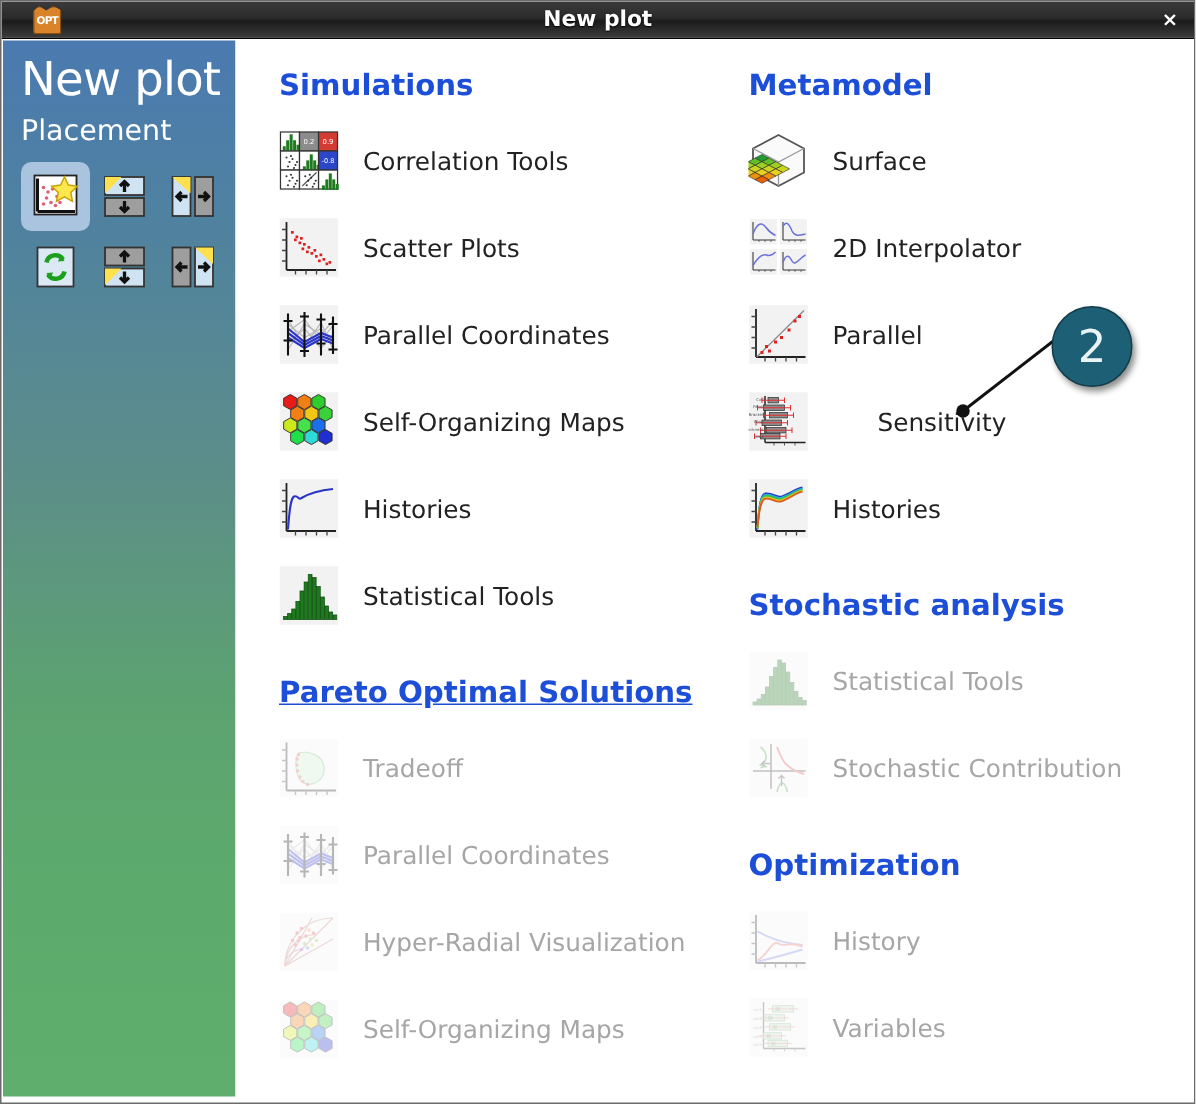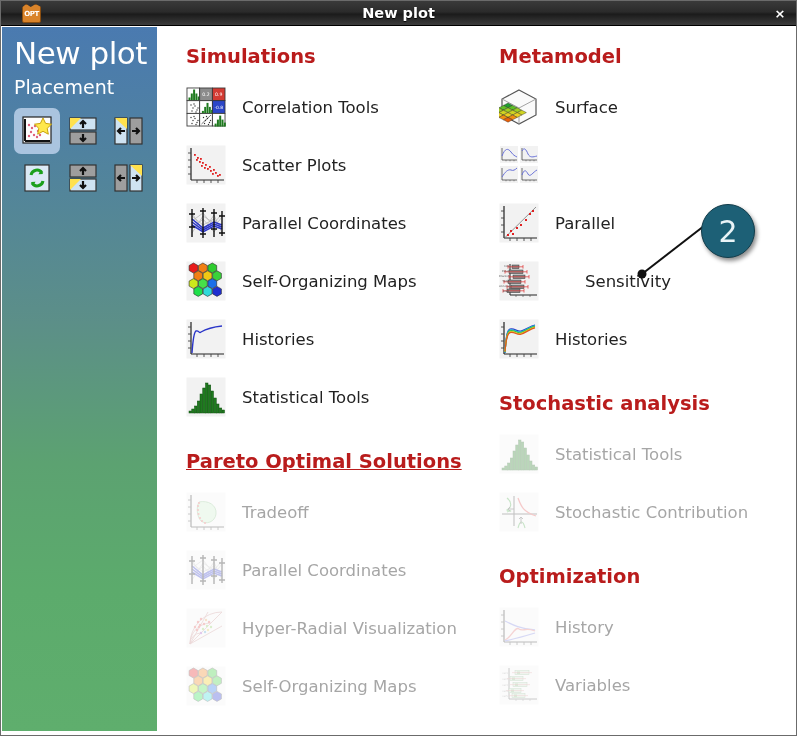--- a/index.html
+++ b/index.html
@@ -78,21 +78,21 @@
   #content {
     position: absolute; left: 156px; top: 26px;
     width: 639px; height: 704px;
     background: #ffffff;
   }
   .column { position: absolute; top: 0; }
   #col-left  { left: 29px;  width: 310px; }
   #col-right { left: 342px; width: 295px; }
 
   .section-header {
-    color: #b91c1c; font-size: 19.5px; font-weight: bold;
+    color: #1d4ed8; font-size: 19.5px; font-weight: bold;
     font-family: "DejaVu Sans", sans-serif;
     white-space: nowrap;
   }
   .plot-item {
     display: flex; align-items: center;
     height: 44px; cursor: pointer;
     white-space: nowrap;
   }
   .plot-item.disabled { cursor: default; }
   .plot-label {
@@ -539,20 +539,21 @@
        <path d="M7 35v1.3 M11 35v1.3 M15 35v1.3" stroke="#444" stroke-width="0.5"></path>
               </g>
       <g>
                 <rect x="21" y="21" width="18" height="17" fill="#f2f2f2" stroke="none"></rect>
        <path d="M23 35 H38 M23 35 V23" stroke="#333" stroke-width="0.7" fill="none"></path>
        <path d="M23 30 C25 24 27 25 29 29 C31 33 34 27 38 25" stroke="#6a72d8" stroke-width="1" fill="none"></path>
        <path d="M27 35v1.3 M31 35v1.3 M35 35v1.3" stroke="#444" stroke-width="0.5"></path>
               </g>
     </svg>
           </div>
+          <div class="plot-label">2D Interpolator</div>
         </div>
         <div class="plot-item" style="height: 58px;">
           <div class="plot-icon">
             <svg width="40" height="40" viewBox="0 0 40 40">
               <rect x="0.5" y="0.5" width="39" height="39" fill="#f2f2f2" stroke="none"></rect>
               <path d="M5 35 L38 35 M5 35 L5 3" stroke="#222" stroke-width="1.2" fill="none"></path>
               <path d="M11 35v3 M18 35v3 M25 35v3 M32 35v3 M5 29h-3 M5 22h-3 M5 15h-3 M5 8h-3" stroke="#444" stroke-width="0.9"></path>
      <path d="M5.5 35 L37 4" stroke="#888" stroke-width="0.9" fill="none"></path>
      <g fill="#e02020">
                 <rect x="8" y="31" width="2" height="2"></rect>

